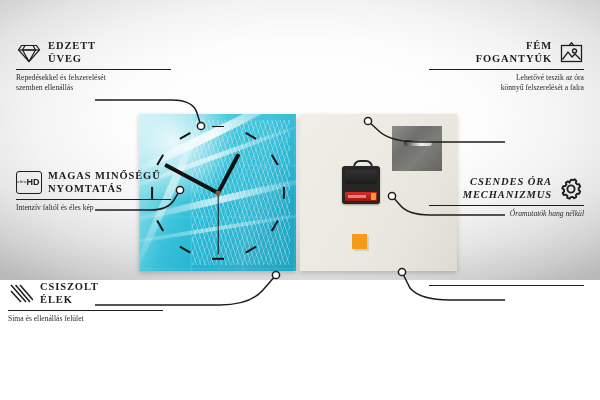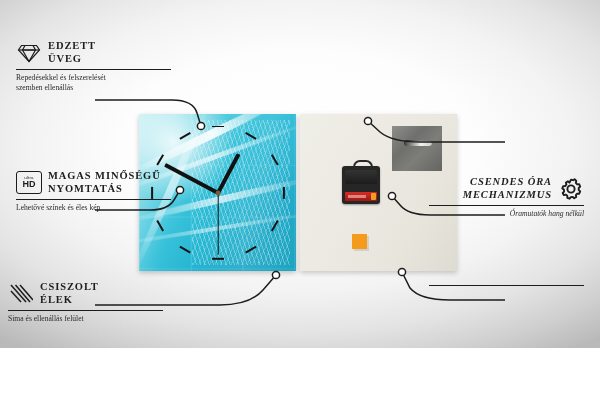--- a/index.html
+++ b/index.html
@@ -2,21 +2,21 @@
 <html><head>
 <meta charset="utf-8">
 <style>
   html,body{margin:0;padding:0;}
   body{
     width:600px;height:400px;overflow:hidden;
     font-family:"Liberation Serif",serif;
     background:#ffffff;
   }
   #stage{
-    position:relative;width:600px;height:348px;
+    position:relative;width:600px;height:280px;
     background:
       radial-gradient(ellipse 78% 72% at 50% 42%,
         #ffffff 0%, #fdfdfd 38%, #f3f3f3 58%,
         #e4e4e4 74%, #cfcfcf 88%, #b9b9b9 100%);
   }
   
   #product{
     position:absolute;left:139px;top:114px;width:318px;height:157px;
   }
   .panel-front{
@@ -109,21 +109,21 @@
   .left .co-head{justify-content:flex-start;}
   .left .co-title{text-align:left;}
   .left .co-sub{text-align:left;}
   .right .co-head{justify-content:flex-end;}
   .right .co-title{text-align:right;}
   .right .co-sub{text-align:right;}
   .ico{width:26px;height:24px;flex:0 0 26px;color:#1d1d1d;display:flex;align-items:center;justify-content:center;}
   .ico svg{display:block;}
   .hdbox{
     width:24px;height:21px;border:1.4px solid #1d1d1d;border-radius:3px;
-    display:flex;flex-direction:column;align-items:center;justify-content:center;
+    display:flex;flex-direction:row;align-items:center;
     font-family:"Liberation Sans",sans-serif;color:#1d1d1d;line-height:1;
   }
   .hdbox .u{font-size:4.4px;letter-spacing:.2px;margin-bottom:.5px;}
   .hdbox .h{font-size:9px;font-weight:700;}
   #wires{position:absolute;left:0;top:0;width:600px;height:400px;pointer-events:none;}
 </style>
 </head>
 <body>
 
 <div id="stage">
@@ -222,21 +222,21 @@
       <span class="ico">
         <span class="hdbox">
           <span class="u">ultra</span>
           <span class="h">HD</span>
         </span>
       </span>
       <span class="co-title">MAGAS MINŐSÉGŰ
 NYOMTATÁS</span>
     </div>
     <div class="co-rule"></div>
-    <div class="co-sub">Lehetővé színek és éles kép</div>
+    <div class="co-sub">Intenzív faltól és éles kép</div>
   </div>
 
   <div class="callout left" style="left:8px;top:281px;width:155px;">
     <div class="co-head">
       <span class="ico">
         <svg width="24" height="21" viewBox="0 0 24 21">
           <g stroke="currentColor" stroke-width="1.5" fill="none">
             <path d="M2,2 L17,19"></path>
               <path d="M6.5,2 L21,19"></path>
             <path d="M11,2 L24,17"></path>
@@ -244,20 +244,39 @@
           </g>
         </svg>
       </span>
       <span class="co-title">CSISZOLT
 ÉLEK</span>
     </div>
     <div class="co-rule"></div>
     <div class="co-sub">Sima és ellenállás felület</div>
   </div>
 
+  <div class="callout right" style="left:429px;top:40px;width:155px;">
+    <div class="co-head">
+      <span class="co-title">FÉM
+FOGANTYÚK</span>
+      <span class="ico">
+        <svg width="25" height="22" viewBox="0 0 25 22">
+          <g fill="none" stroke="currentColor" stroke-width="1.3">
+            <path d="M10.5,3 L12.5,0.8 L14.5,3"></path>
+            <rect x="2.5" y="3.5" width="20" height="16"></rect>
+            <circle cx="15.5" cy="9" r="2"></circle>
+            <path d="M3.5,17.5 L9,10 L13,15 L16,12 L21.5,17.5"></path>
+          </g>
+        </svg>
+      </span>
+    </div>
+    <div class="co-rule"></div>
+    <div class="co-sub">Lehetővé teszik az óra
+könnyű felszerelését a falra</div>
+  </div>
 
   <div class="callout right" style="left:429px;top:176px;width:155px;font-style:italic;">
     <div class="co-head">
       <span class="co-title">CSENDES ÓRA
 MECHANIZMUS</span>
       <span class="ico">
         <svg width="24" height="24" viewBox="0 0 24 24">
           <g fill="none" stroke="currentColor" stroke-width="1.9" stroke-linejoin="round">
             <path d="M12,2.6 L14.1,3.2 L15.6,2.2 L17.3,4 L16.8,5.9 L18.2,7.4 L20.2,7.3 L21.2,9.6 L19.7,11 L19.7,13 L21.2,14.4 L20.2,16.7 L18.2,16.6 L16.8,18.1 L17.3,20 L15.2,21.3 L13.8,19.9 L11.8,20.1 L10.6,21.7 L8.3,20.8 L8.3,18.8 L6.7,17.6 L4.8,18.1 L3.7,16 L5.1,14.6 L4.9,12.6 L3.3,11.4 L4.2,9.1 L6.2,9.1 L7.4,7.5 L6.9,5.6 L9,4.3 L10.4,5.7 Z"></path>
             <circle cx="12" cy="12" r="3.6"></circle>

